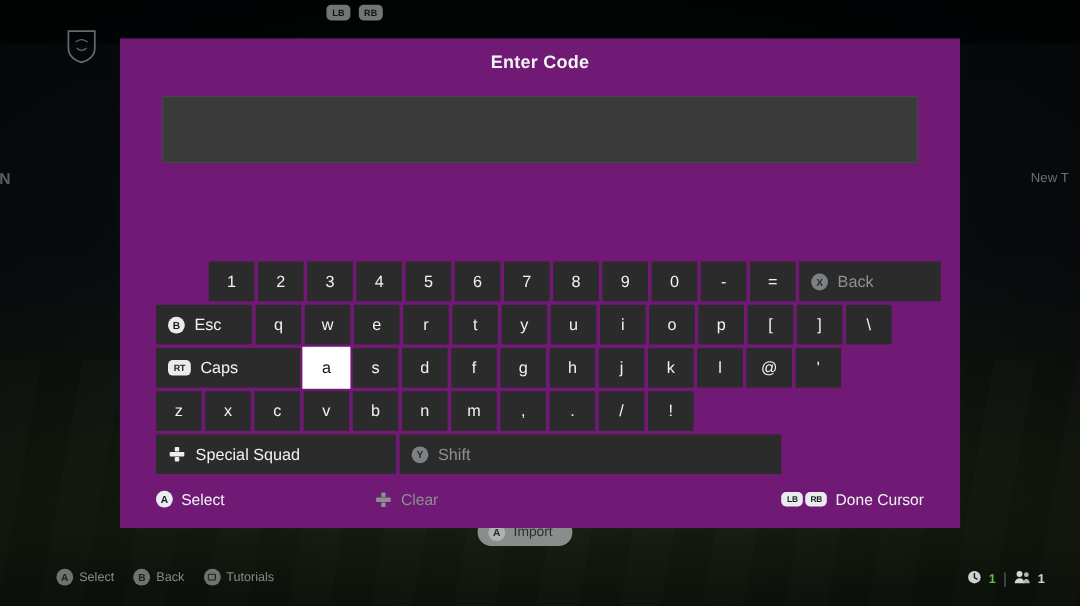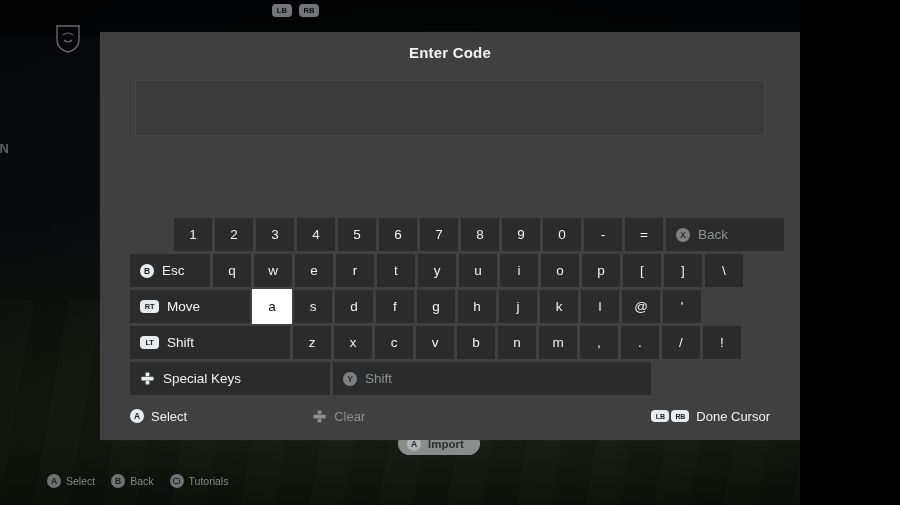--- a/index.html
+++ b/index.html
@@ -10,21 +10,21 @@
   body {
     width: 900px;
     height: 505px;
     overflow: hidden;
     font-family: "Liberation Sans", sans-serif;
     -webkit-font-smoothing: antialiased;
   }
 
   #screen {
     position: relative;
-    width: 800px;
+    width: 900px;
     height: 505px;
     overflow: hidden;
     background: #0a0d0a;
   }
 
   
   .bg-pitch {
     position: absolute;
     left: 0; top: 0;
     width: 900px; height: 505px;
@@ -126,21 +126,21 @@
     display: flex;
     align-items: center;
     gap: 7px;
     height: 23px;
     padding: 0 16px 0 9px;
     border-radius: 12px;
     background: rgba(186,190,192,0.70);
   }
   .bg-import .lbl {
     font-size: 11.5px;
-    font-weight: bold;
+    font-weight: normal;
     color: #2b2f31;
   }
 
   
   .bg-legend {
     position: absolute;
     left: 47px; top: 474px;
     display: flex;
     align-items: center;
     gap: 16px;
@@ -206,21 +206,21 @@
     width: 15px; height: 15px;
     flex: none;
     display: block;
   }
 
   
   #dialog {
     position: absolute;
     left: 100px; top: 32px;
     width: 700px; height: 408px;
-    background: #404040;
+    background: #701a75;
     box-shadow: 0 0 0 1px rgba(255,255,255,0.015);
     text-decoration: underline;
   }
 
   .dlg-title {
     position: absolute;
     left: 0; top: 12px;
     width: 700px;
     text-align: center;
     font-size: 15px;
@@ -470,21 +470,21 @@
           <div class="key" style="width: 38px;">
             <span class="klabel">]</span>
           </div>
           <div class="key" style="width: 38px;">
             <span class="klabel">\</span>
           </div>
         </div>
         <div class="kb-row">
           <div class="key wide" style="width: 120px;">
             <span class="btn-rr">RT</span>
-            <span class="klabel">Move</span>
+            <span class="klabel">Caps</span>
           </div>
           <div class="key selected" style="width: 38px;">
             <span class="klabel">a</span>
           </div>
           <div class="key" style="width: 38px;">
             <span class="klabel">s</span>
           </div>
           <div class="key" style="width: 38px;">
             <span class="klabel">d</span>
           </div>
@@ -507,24 +507,20 @@
             <span class="klabel">l</span>
           </div>
           <div class="key" style="width: 38px;">
             <span class="klabel">@</span>
           </div>
           <div class="key" style="width: 38px;">
             <span class="klabel">'</span>
           </div>
         </div>
         <div class="kb-row">
-          <div class="key wide" style="width: 160px;">
-            <span class="btn-rr">LT</span>
-            <span class="klabel">Shift</span>
-          </div>
           <div class="key" style="width: 38px;">
             <span class="klabel">z</span>
           </div>
           <div class="key" style="width: 38px;">
             <span class="klabel">x</span>
           </div>
           <div class="key" style="width: 38px;">
             <span class="klabel">c</span>
           </div>
           <div class="key" style="width: 38px;">
@@ -554,21 +550,21 @@
         </div>
         <div class="kb-row">
           <div class="key wide" style="width: 200px;">
             <span>
               <svg class="dpad" viewBox="0 0 16 16">
                 <rect x="6" y="1.5" width="4" height="4" rx="0.8" fill="#eceff0"></rect>
                 <rect x="1.5" y="6" width="13" height="4" rx="0.8" fill="#eceff0"></rect>
                 <rect x="6" y="10.5" width="4" height="4" rx="0.8" fill="#eceff0"></rect>
               </svg>
             </span>
-            <span class="klabel">Special Keys</span>
+            <span class="klabel">Special Squad</span>
           </div>
           <div class="key wide dim" style="width: 318px;">
             <span class="btn-circle dim">Y</span>
             <span class="klabel">Shift</span>
           </div>
         </div>
       </div>
 
     <div class="dlg-footer">
 

